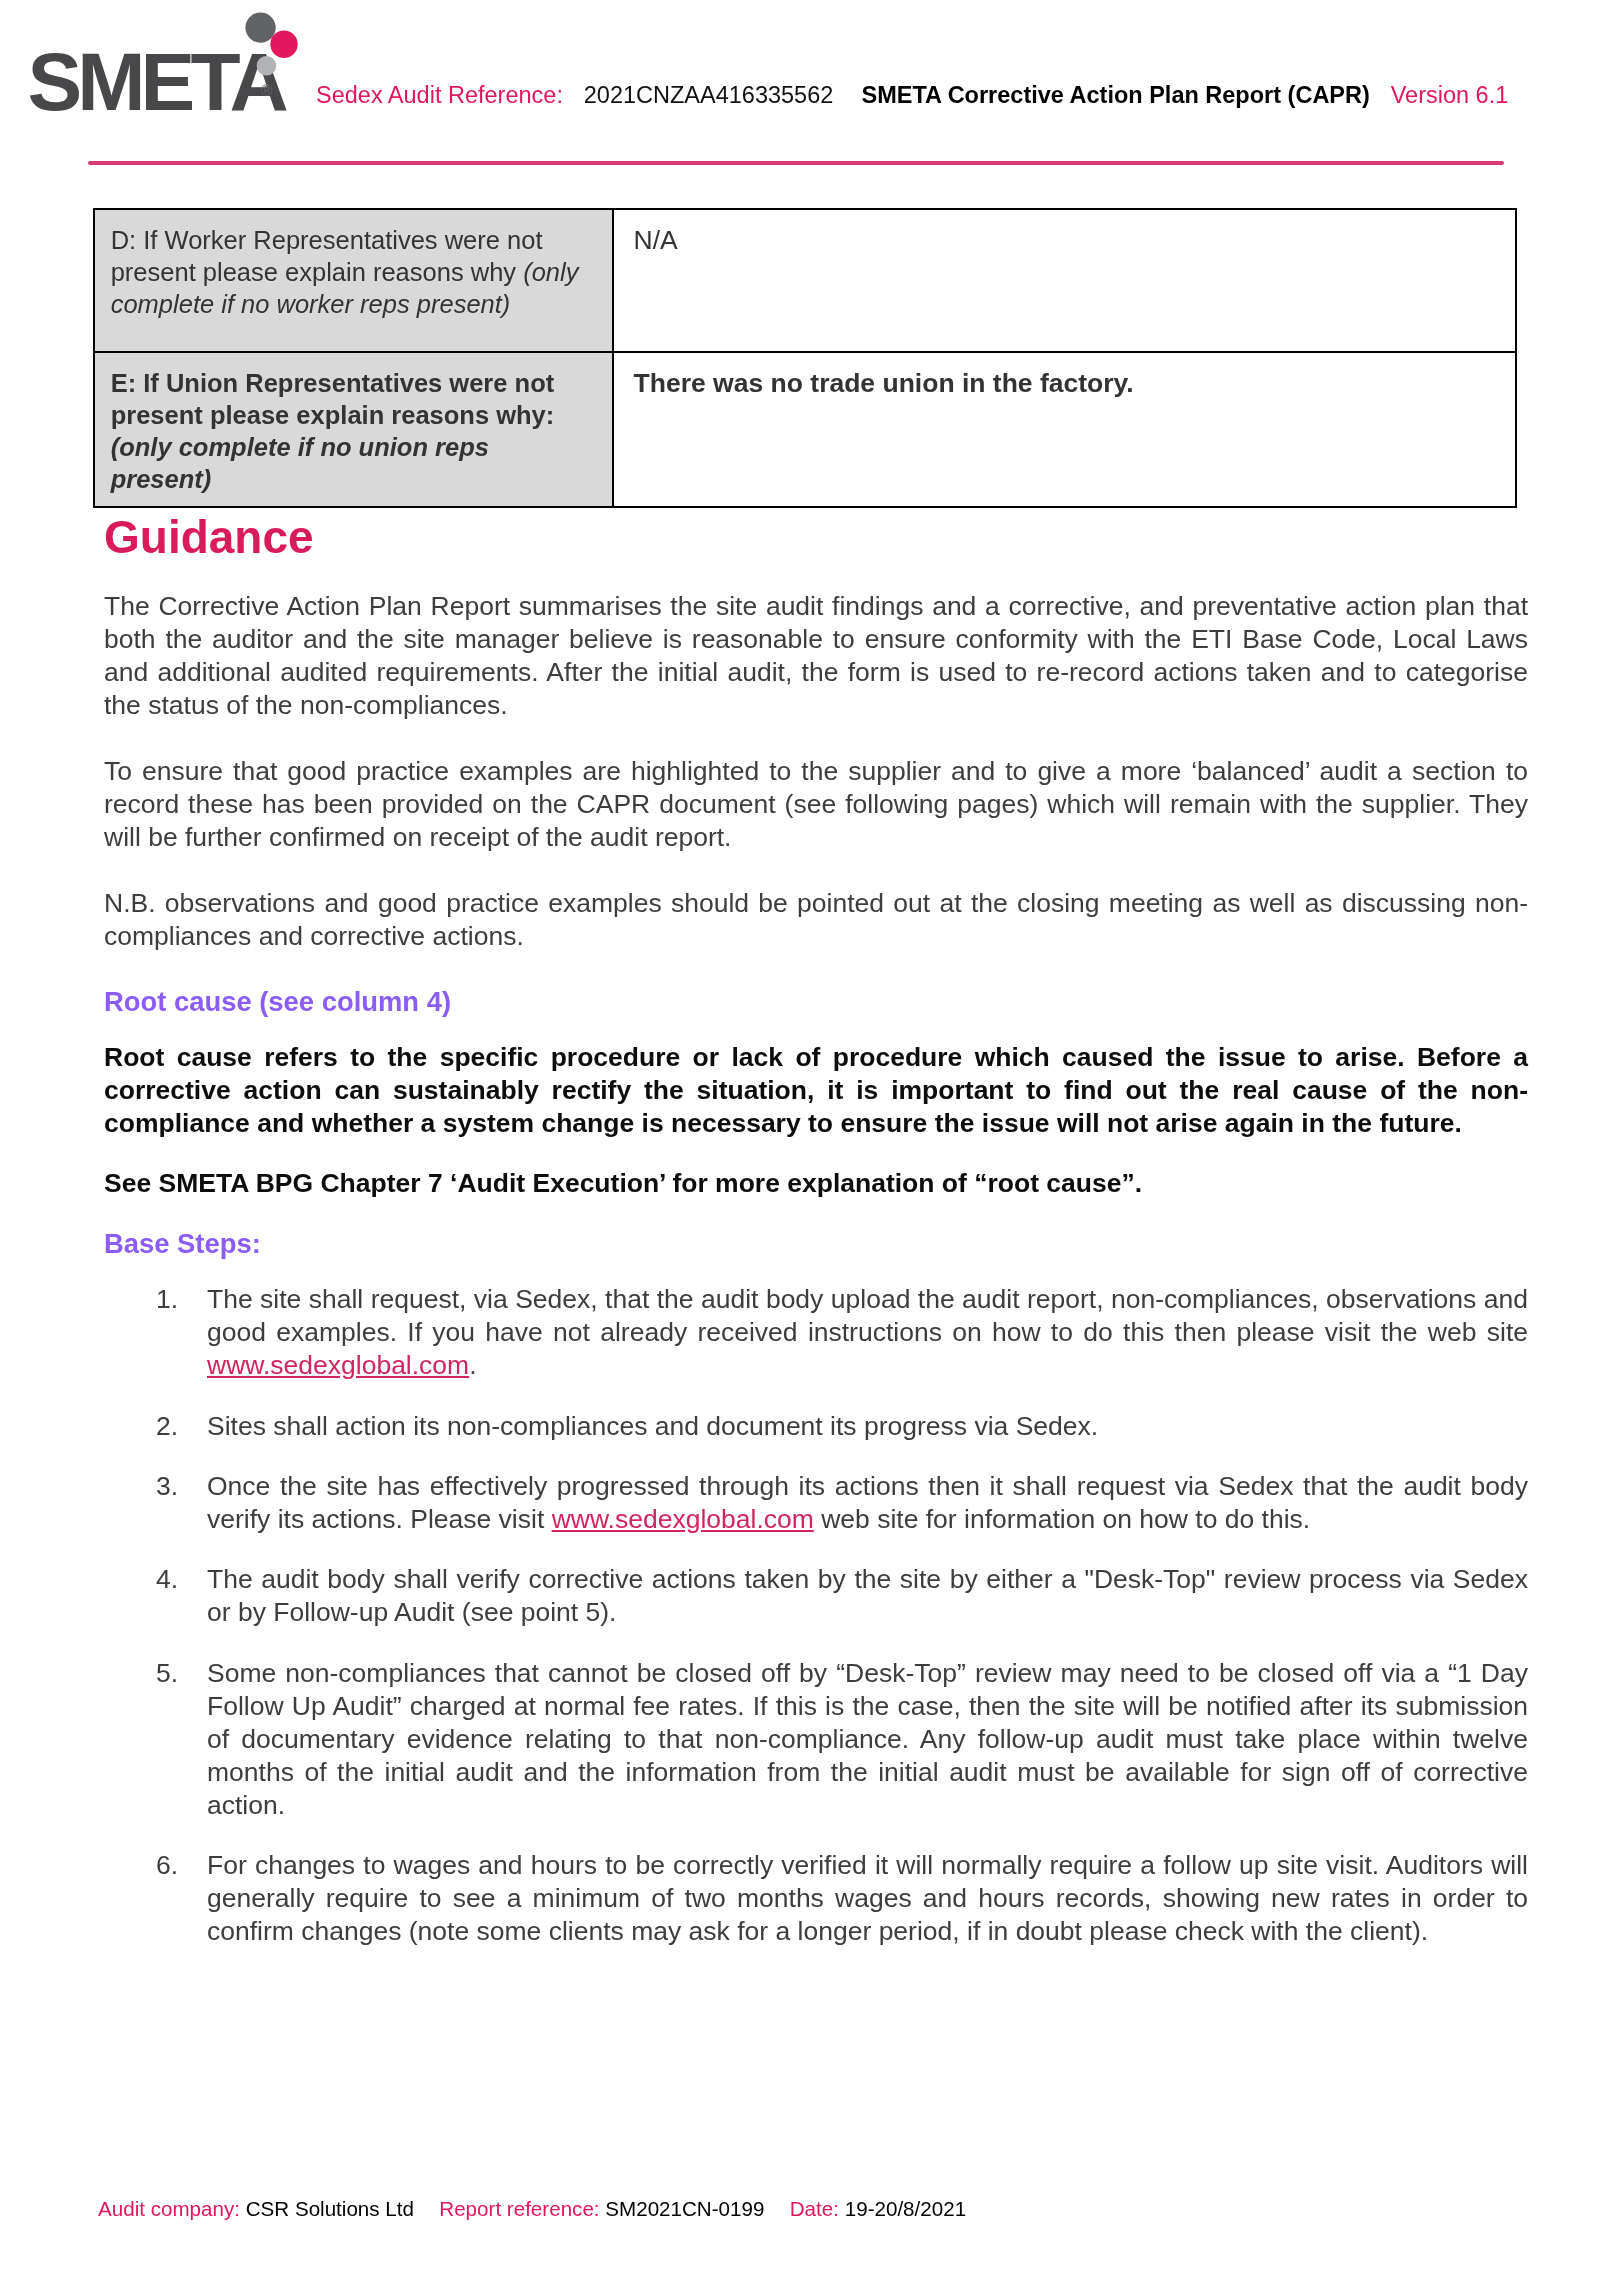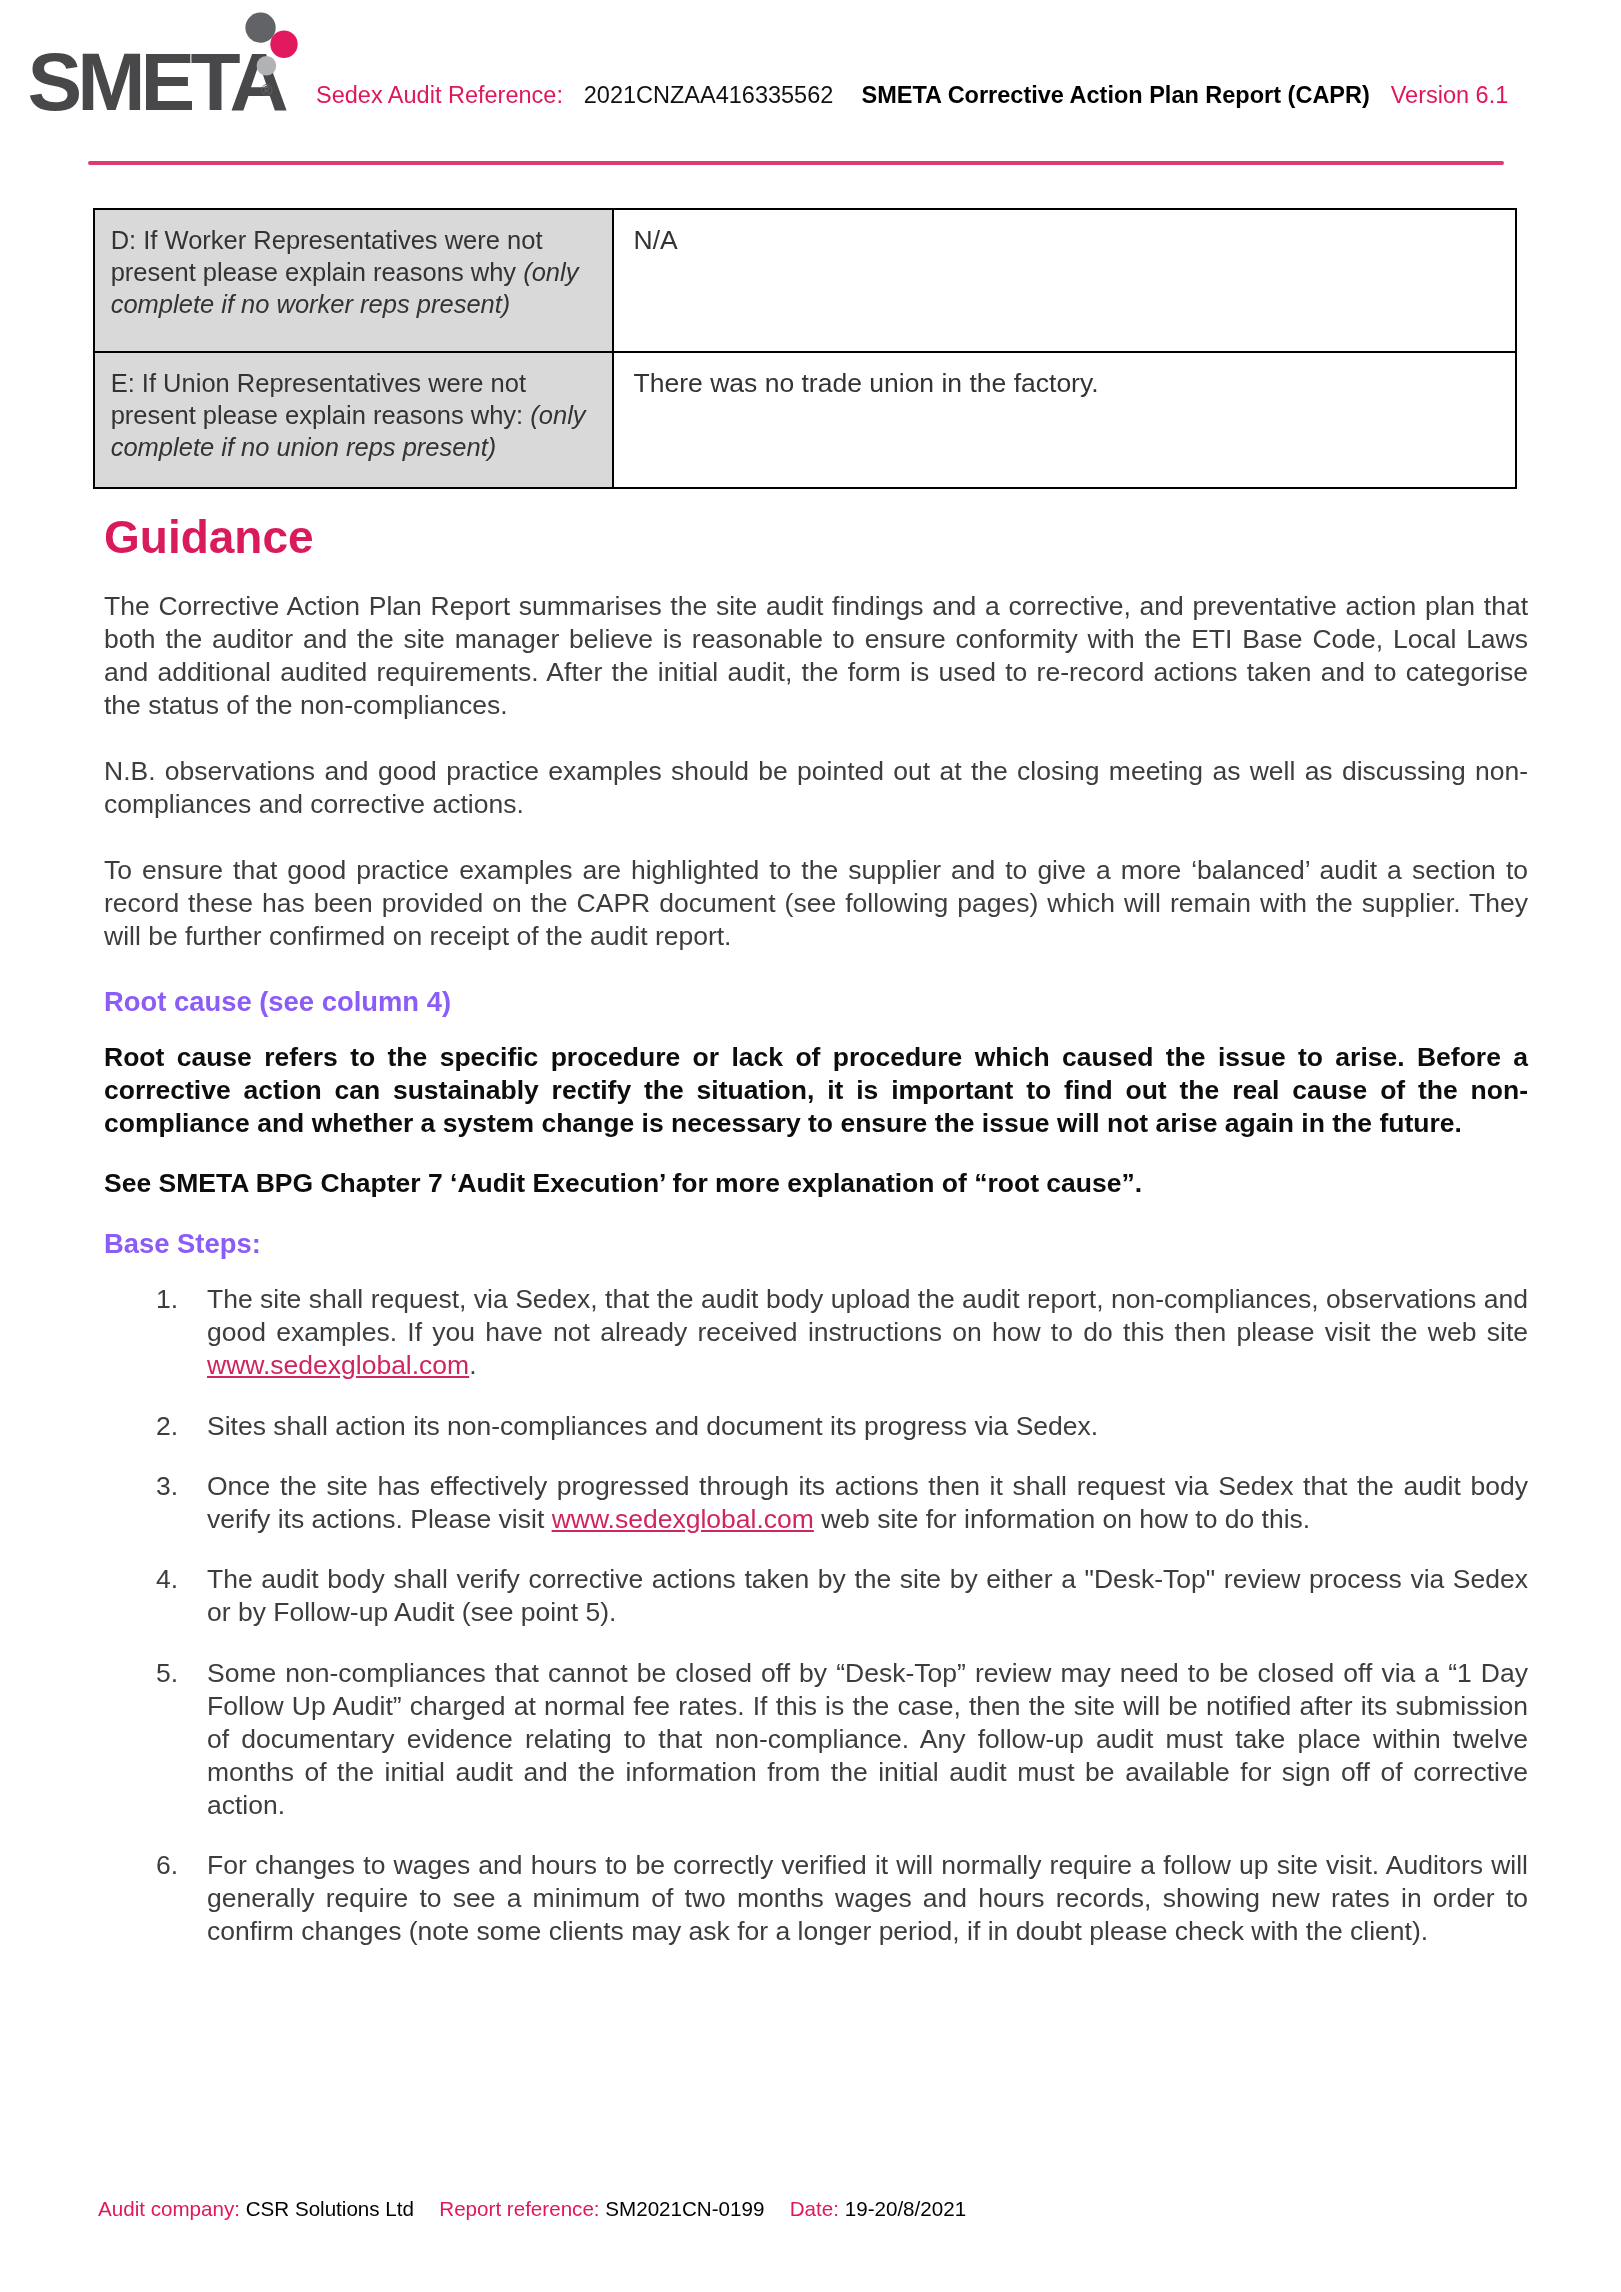--- a/index.html
+++ b/index.html
@@ -40,21 +40,21 @@
   }
   .rep-table td {
     border: 2.9px solid #000; vertical-align: top;
     font-size: 25.5px; line-height: 32px; color: #333;
   }
   .rep-table td.label-cell {
     width: 519px; background: #d9d9d9; padding: 13.7px 17.6px 11.8px 15.7px;
   }
   .rep-table td.value-cell { padding: 13.7px 19.6px; font-size: 26.5px; }
   .rep-table tr.row-d td { height: 143px; }
-  .rep-table tr.row-e td { height: 136px; }
+  .rep-table tr.row-e td { height: 136px; font-weight: bold; }
   .label-italic { font-style: italic; }
   .label-italic.block { display: inline; }
 
   
   .guidance {
     position: absolute; left: 104px; top: 510px; width: 1424px;
   }
   .guidance h1 {
     margin: 0 0 25.5px 0; font-size: 46px; font-weight: bold; color: #d91b5c;
   }
@@ -137,23 +137,23 @@
         </td>
       </tr>
     </tbody>
   </table>
 
   <div class="guidance">
     <h1>Guidance</h1>
 
     <p>The Corrective Action Plan Report summarises the site audit findings and a corrective, and preventative action plan that both the auditor and the site manager believe is reasonable to ensure conformity with the ETI Base Code, Local Laws and additional audited requirements. After the initial audit, the form is used to re-record actions taken and to categorise the status of the non-compliances.</p>
 
+    <p>To ensure that good practice examples are highlighted to the supplier and to give a more ‘balanced’ audit a section to record these has been provided on the CAPR document (see following pages) which will remain with the supplier. They will be further confirmed on receipt of the audit report.</p>
+
     <p>N.B. observations and good practice examples should be pointed out at the closing meeting as well as discussing non-compliances and corrective actions.</p>
-
-    <p>To ensure that good practice examples are highlighted to the supplier and to give a more ‘balanced’ audit a section to record these has been provided on the CAPR document (see following pages) which will remain with the supplier. They will be further confirmed on receipt of the audit report.</p>
 
     <h3>Root cause (see column 4)</h3>
 
     <p class="bold">Root cause refers to the specific procedure or lack of procedure which caused the issue to arise. Before a corrective action can sustainably rectify the situation, it is important to find out the real cause of the non-compliance and whether a system change is necessary to ensure the issue will not arise again in the future.</p>
 
     <p class="bold">See SMETA BPG Chapter 7 ‘Audit Execution’ for more explanation of “root cause”.</p>
 
     <h3>Base Steps:</h3>
 
     <ol class="steps">

